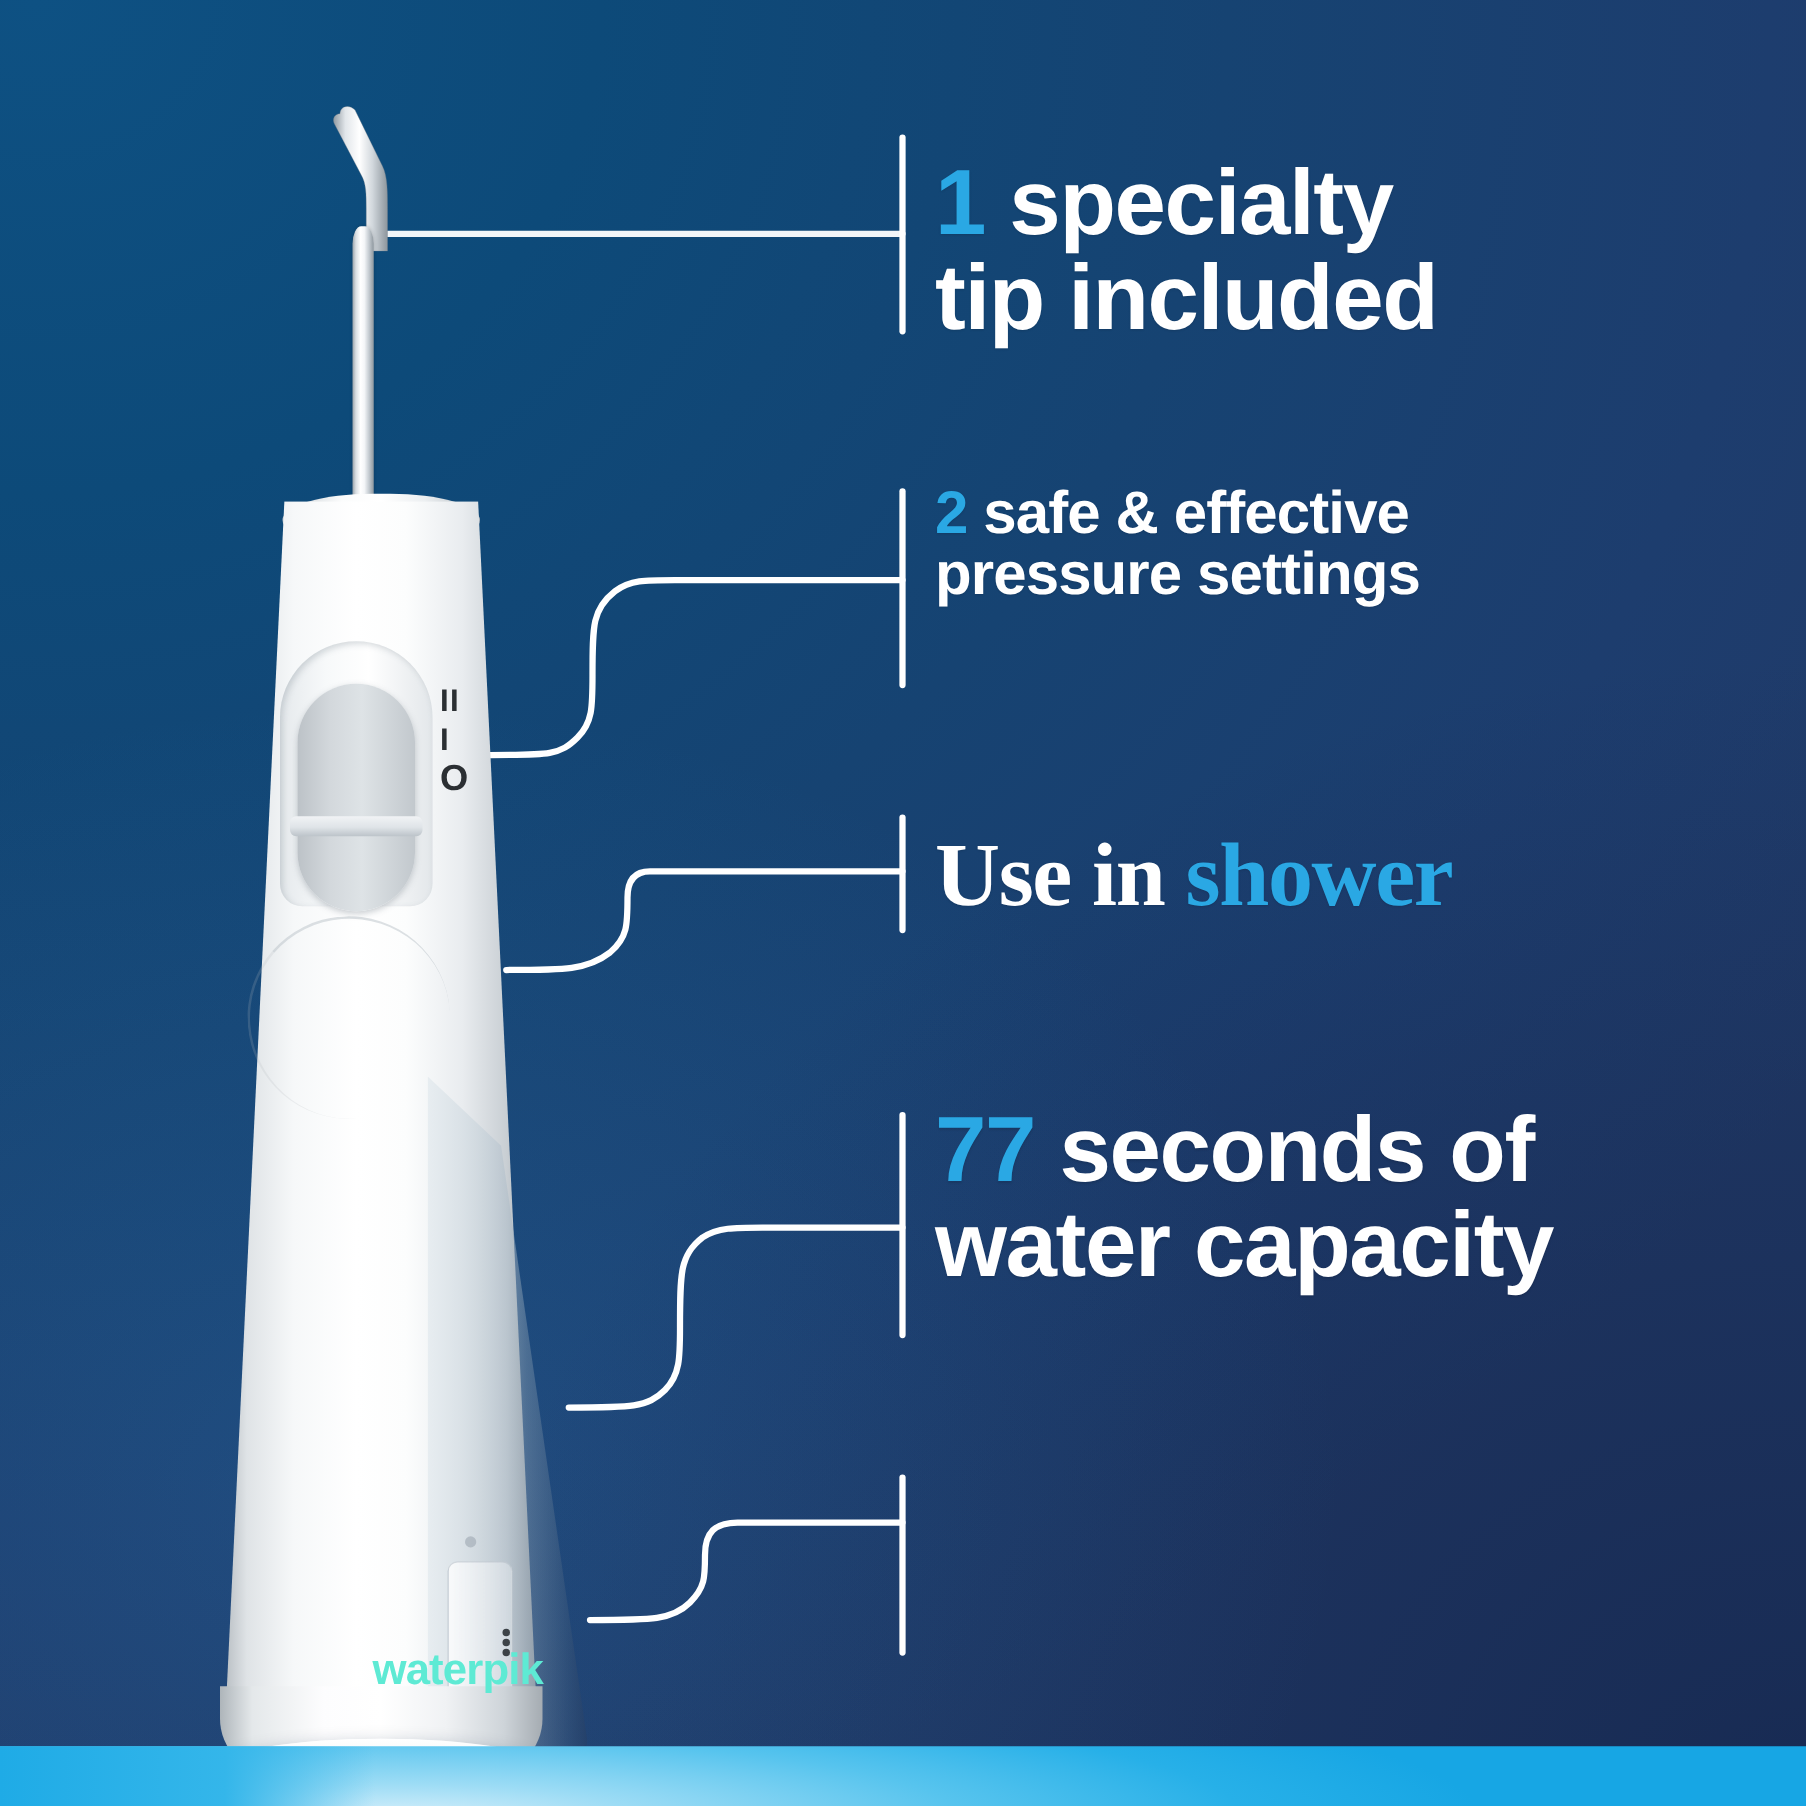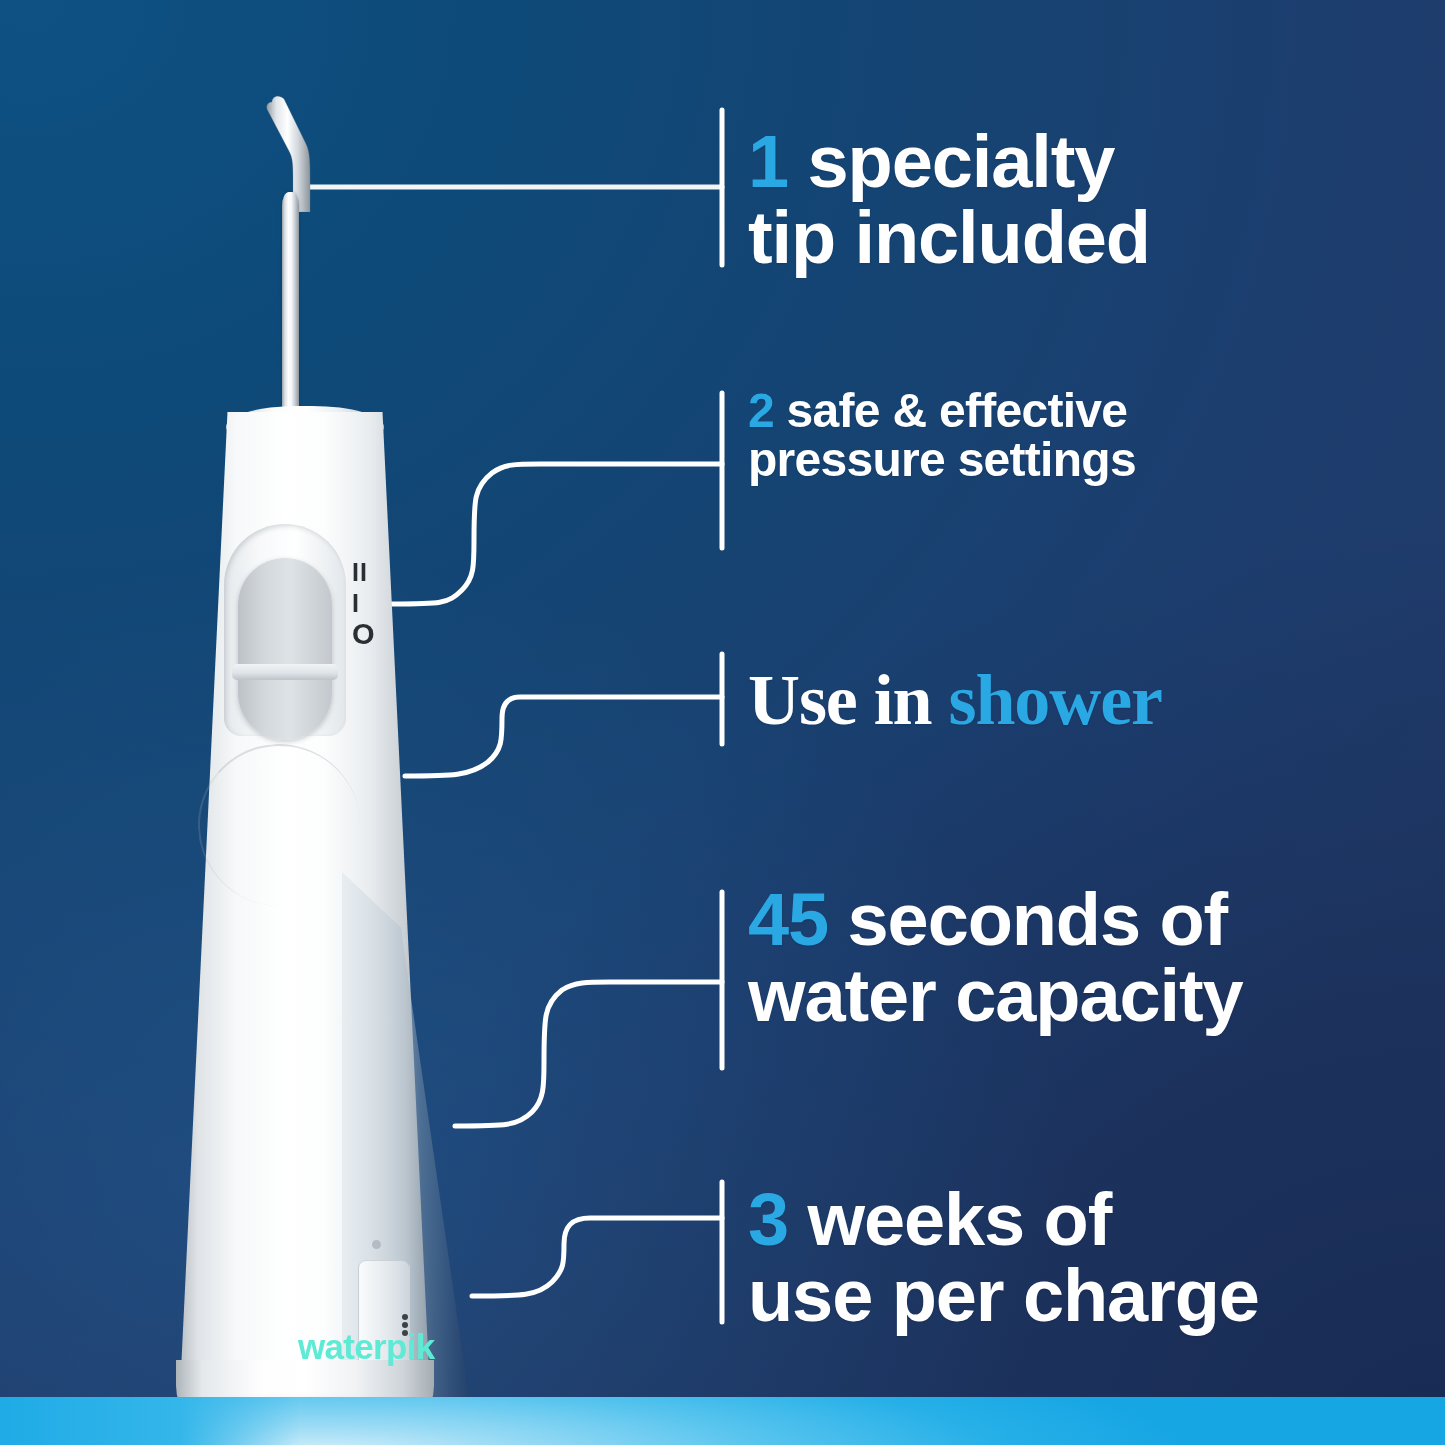--- a/index.html
+++ b/index.html
@@ -72,21 +72,21 @@
   #callout-1 { left: 748px; top: 103px;  width: 640px; font-size: 74px; margin-top: 21px; }
   #callout-2 { left: 748px; top: 386px;  width: 660px; font-size: 48px; }
   #callout-3 { left: 748px; top: 663px;  width: 640px; font-size: 72px; font-family: Liberation Serif, serif; }
   #callout-4 { left: 748px; top: 882px;  width: 640px; font-size: 74px; }
   #callout-5 { left: 748px; top: 1182px; width: 640px; font-size: 74px; }
 
   
   #device {
     position: absolute;
     left: 120px;
-    top: 72px;
+    top: 61px;
     width: 420px;
     height: 1360px;
   }
 
   
   .tip-stem {
     position: absolute;
     left: 162px;
     top: 120px;
     width: 17px;
@@ -392,25 +392,21 @@
   <div class="callout" id="callout-2">
     <span class="num">2</span><span> safe &amp; effective</span><br>
     <span>pressure settings</span>
   </div>
 
   <div class="callout" id="callout-3">
     <span>Use in </span><span class="hl">shower</span>
   </div>
 
   <div class="callout" id="callout-4">
-    <span class="num">45</span><span> seconds of</span><br>
+    <span class="num">77</span><span> seconds of</span><br>
     <span>water capacity</span>
   </div>
 
-  <div class="callout" id="callout-5">
-    <span class="num">3</span><span> weeks of</span><br>
-    <span>use per charge</span>
-  </div>
 
   <div class="floor"></div>
   <div class="floor-left"></div>
 
 </div>
 
 </body></html>

